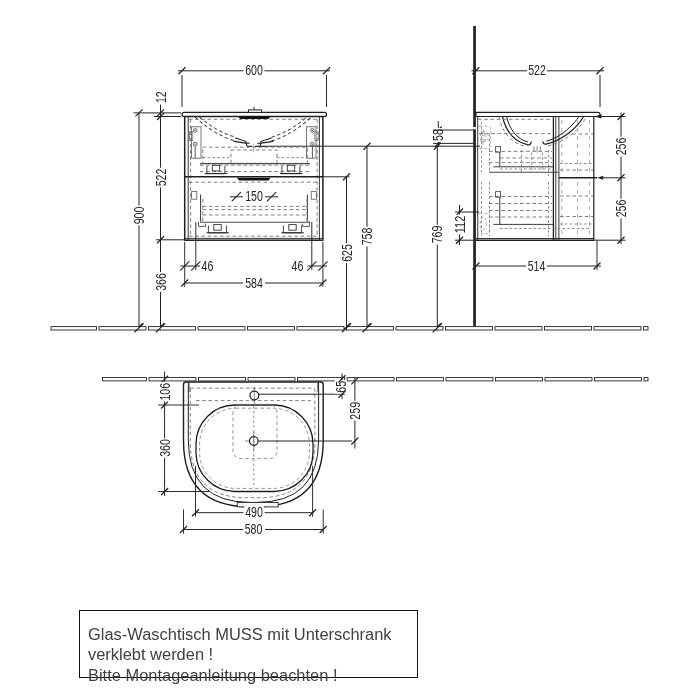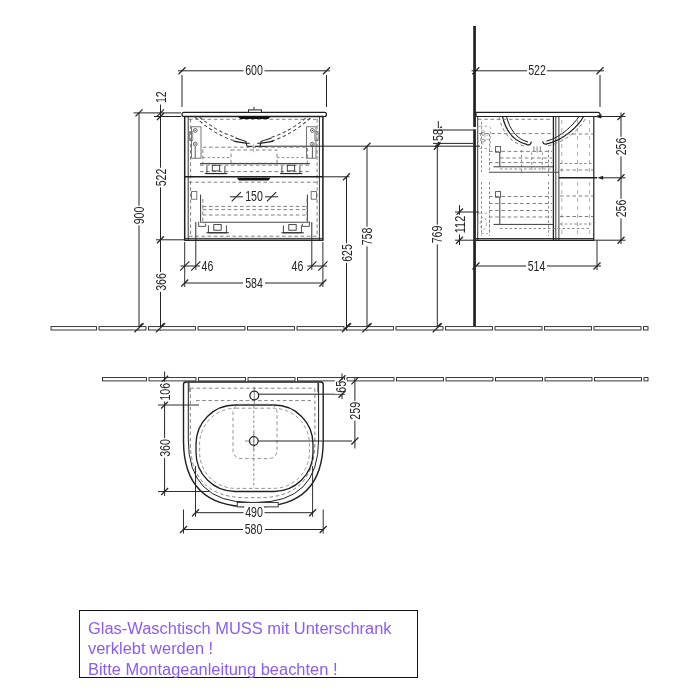--- a/index.html
+++ b/index.html
@@ -1,19 +1,19 @@
 <!DOCTYPE html>
 <html><head>
 <meta charset="utf-8">
 <style>
 html,body{margin:0;padding:0;background:#fff;width:700px;height:700px;overflow:hidden}
 svg text{font-family:"Liberation Sans",sans-serif;}
 .note{position:absolute;left:79px;top:610px;width:339px;height:67.5px;border:1.3px solid #111;
- font-family:"Liberation Sans",sans-serif;font-size:16.45px;line-height:20.3px;color:#8b5cf6;
- padding:7px 0 0 8px;box-sizing:border-box;background:#fff}
+ font-family:"Liberation Sans",sans-serif;font-size:16.45px;line-height:20.3px;color:#404040;
+ padding:13px 0 0 8px;box-sizing:border-box;background:#fff}
 </style>
 </head>
 <body>
 
 <svg width="700" height="700" viewBox="0 0 700 700">
 <rect x="0" y="0" width="700" height="700" fill="#fff"></rect>
 
 <line x1="178" y1="70.8" x2="243.5" y2="70.8" stroke="#252525" stroke-width="1.0" stroke-linecap="butt"></line>
 <line x1="264.5" y1="70.8" x2="330" y2="70.8" stroke="#252525" stroke-width="1.0" stroke-linecap="butt"></line>
 <line x1="178.5" y1="74.3" x2="185.5" y2="67.3" stroke="#252525" stroke-width="1.25"></line>

